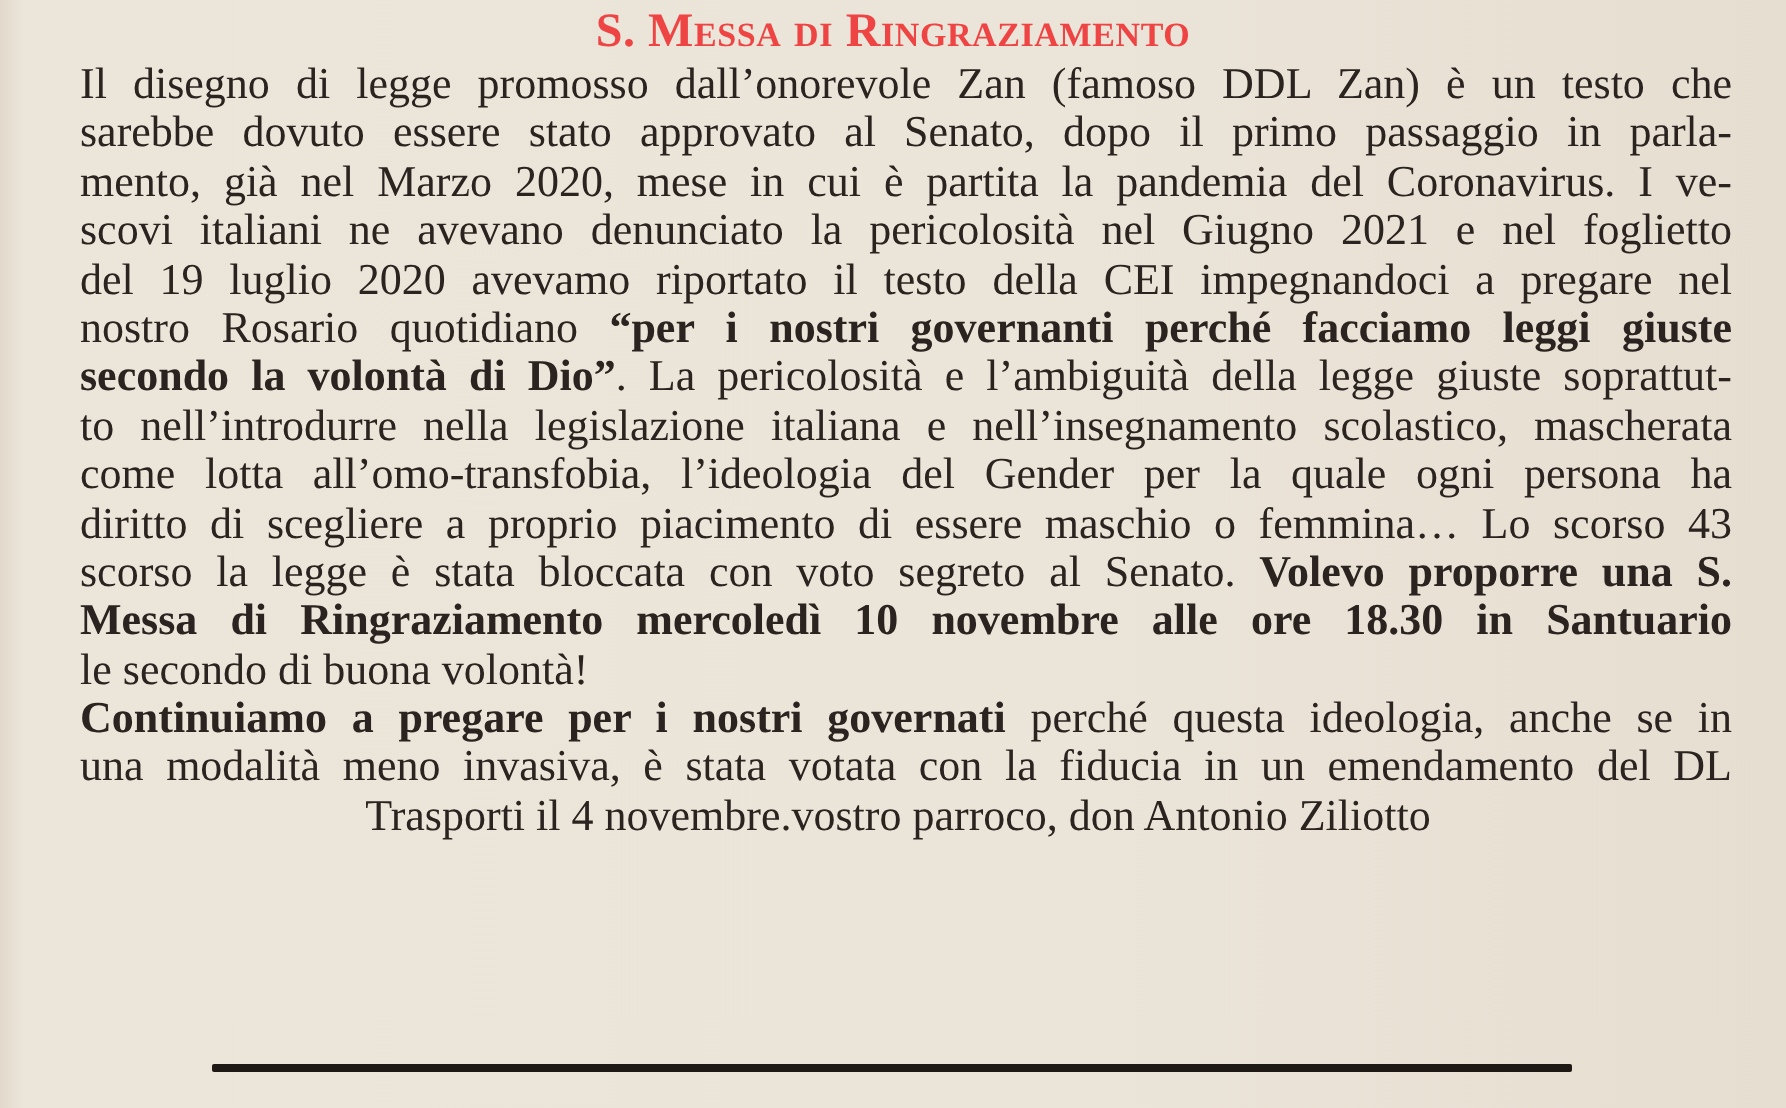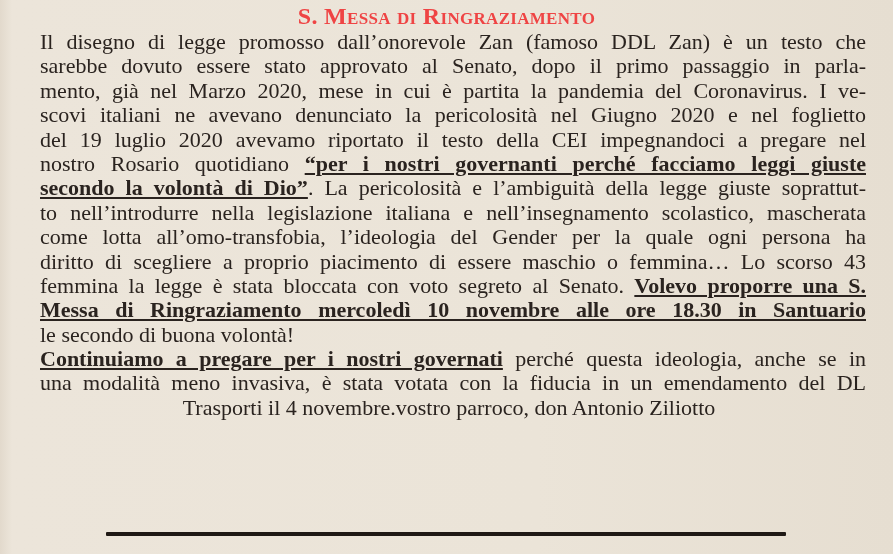--- a/index.html
+++ b/index.html
@@ -23,47 +23,47 @@
   .body-text {
     position: absolute; left: 40px; top: 30px; width: 826px;
     font-size: 22px; line-height: 24.4px;
   }
   .line {
     display: block; white-space: nowrap;
     text-align: justify; text-align-last: justify;
     height: 24.4px;
   }
   .line.last { text-align-last: left; }
-  .b { font-weight: bold; text-decoration: underline; }
+  .b { font-weight: bold; }
   .sig-row { display: flex; justify-content: center; }
   .rule {
     position: absolute; left: 106px; top: 532px; width: 680px; height: 4px;
     background: #1f1915; border-radius: 1px;
   }
 </style>
 </head>
 <body>
 
 <div class="paper">
   <div class="title">
     <span class="sc">S. Messa di Ringraziamento</span>
   </div>
 
   <div class="body-text">
     <span class="line">Il disegno di legge promosso dall’onorevole Zan (famoso DDL Zan) è un testo che</span>
     <span class="line">sarebbe dovuto essere stato approvato al Senato, dopo il primo passaggio in parla-</span>
     <span class="line">mento, già nel Marzo 2020, mese in cui è partita la pandemia del Coronavirus. I ve-</span>
-    <span class="line">scovi italiani ne avevano denunciato la pericolosità nel Giugno 2020 e nel foglietto</span>
+    <span class="line">scovi italiani ne avevano denunciato la pericolosità nel Giugno 2021 e nel foglietto</span>
     <span class="line">del 19 luglio 2020 avevamo riportato il testo della CEI impegnandoci a pregare nel</span>
     <span class="line"><span>nostro Rosario quotidiano </span><span class="b">“per i nostri governanti perché facciamo leggi giuste</span></span>
     <span class="line"><span class="b">secondo la volontà di Dio”</span><span>. La pericolosità e l’ambiguità della legge giuste soprattut-</span></span>
     <span class="line">to nell’introdurre nella legislazione italiana e nell’insegnamento scolastico, mascherata</span>
     <span class="line">come lotta all’omo-transfobia,  l’ideologia del Gender per la quale ogni persona ha</span>
     <span class="line">diritto di scegliere a proprio piacimento di essere maschio o femmina… Lo scorso 43</span>
-    <span class="line"><span>femmina la legge è stata bloccata con voto segreto al Senato. </span><span class="b">Volevo proporre una S.</span></span>
+    <span class="line"><span>scorso la legge è stata bloccata con voto segreto al Senato. </span><span class="b">Volevo proporre una S.</span></span>
     <span class="line b">Messa di Ringraziamento mercoledì 10 novembre alle ore 18.30 in Santuario</span>
     <span class="line last">le secondo di buona volontà!</span>
     <span class="line"><span class="b">Continuiamo a pregare per i nostri governati</span><span> perché questa ideologia, anche se in</span></span>
     <span class="line">una modalità meno invasiva, è stata votata con la fiducia in un emendamento del DL</span>
     <span class="line last sig-row">
       <span>Trasporti il 4 novembre.</span>
       <span style="margin-right:8px;">vostro parroco, don Antonio Ziliotto</span>
     </span>
   </div>
 

